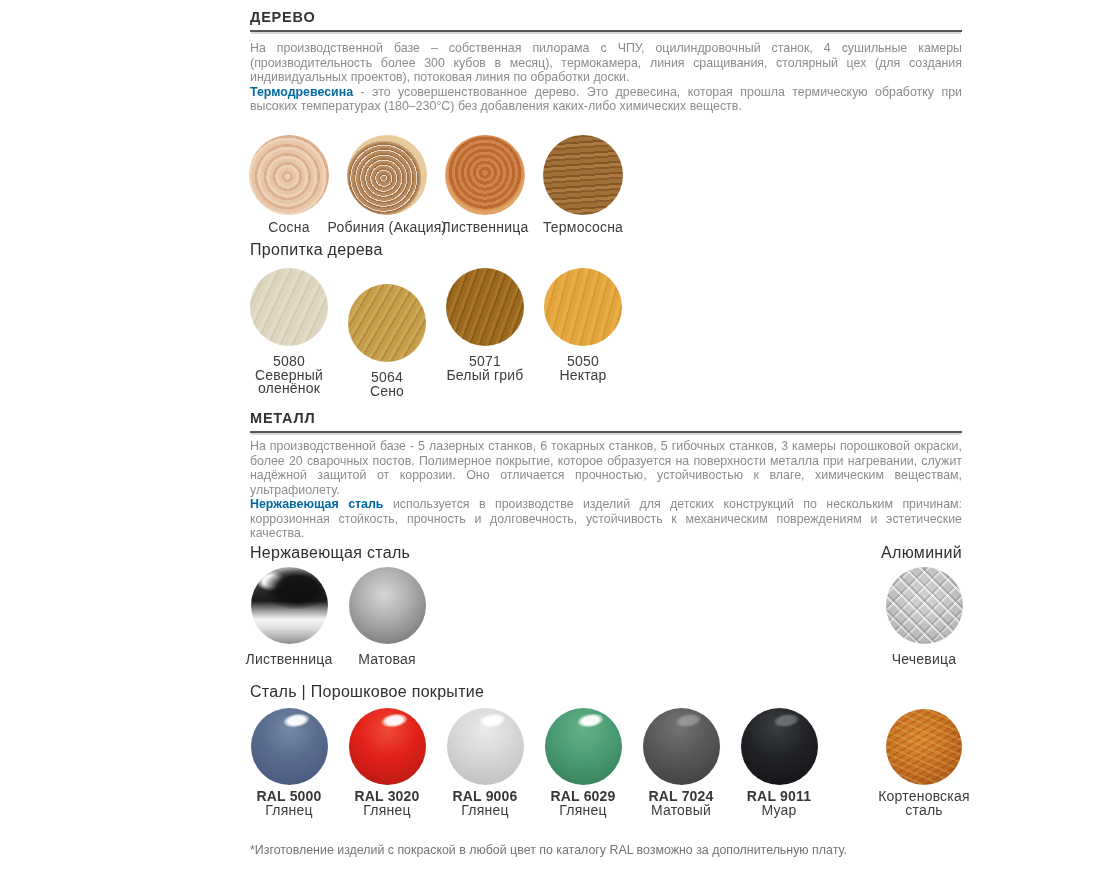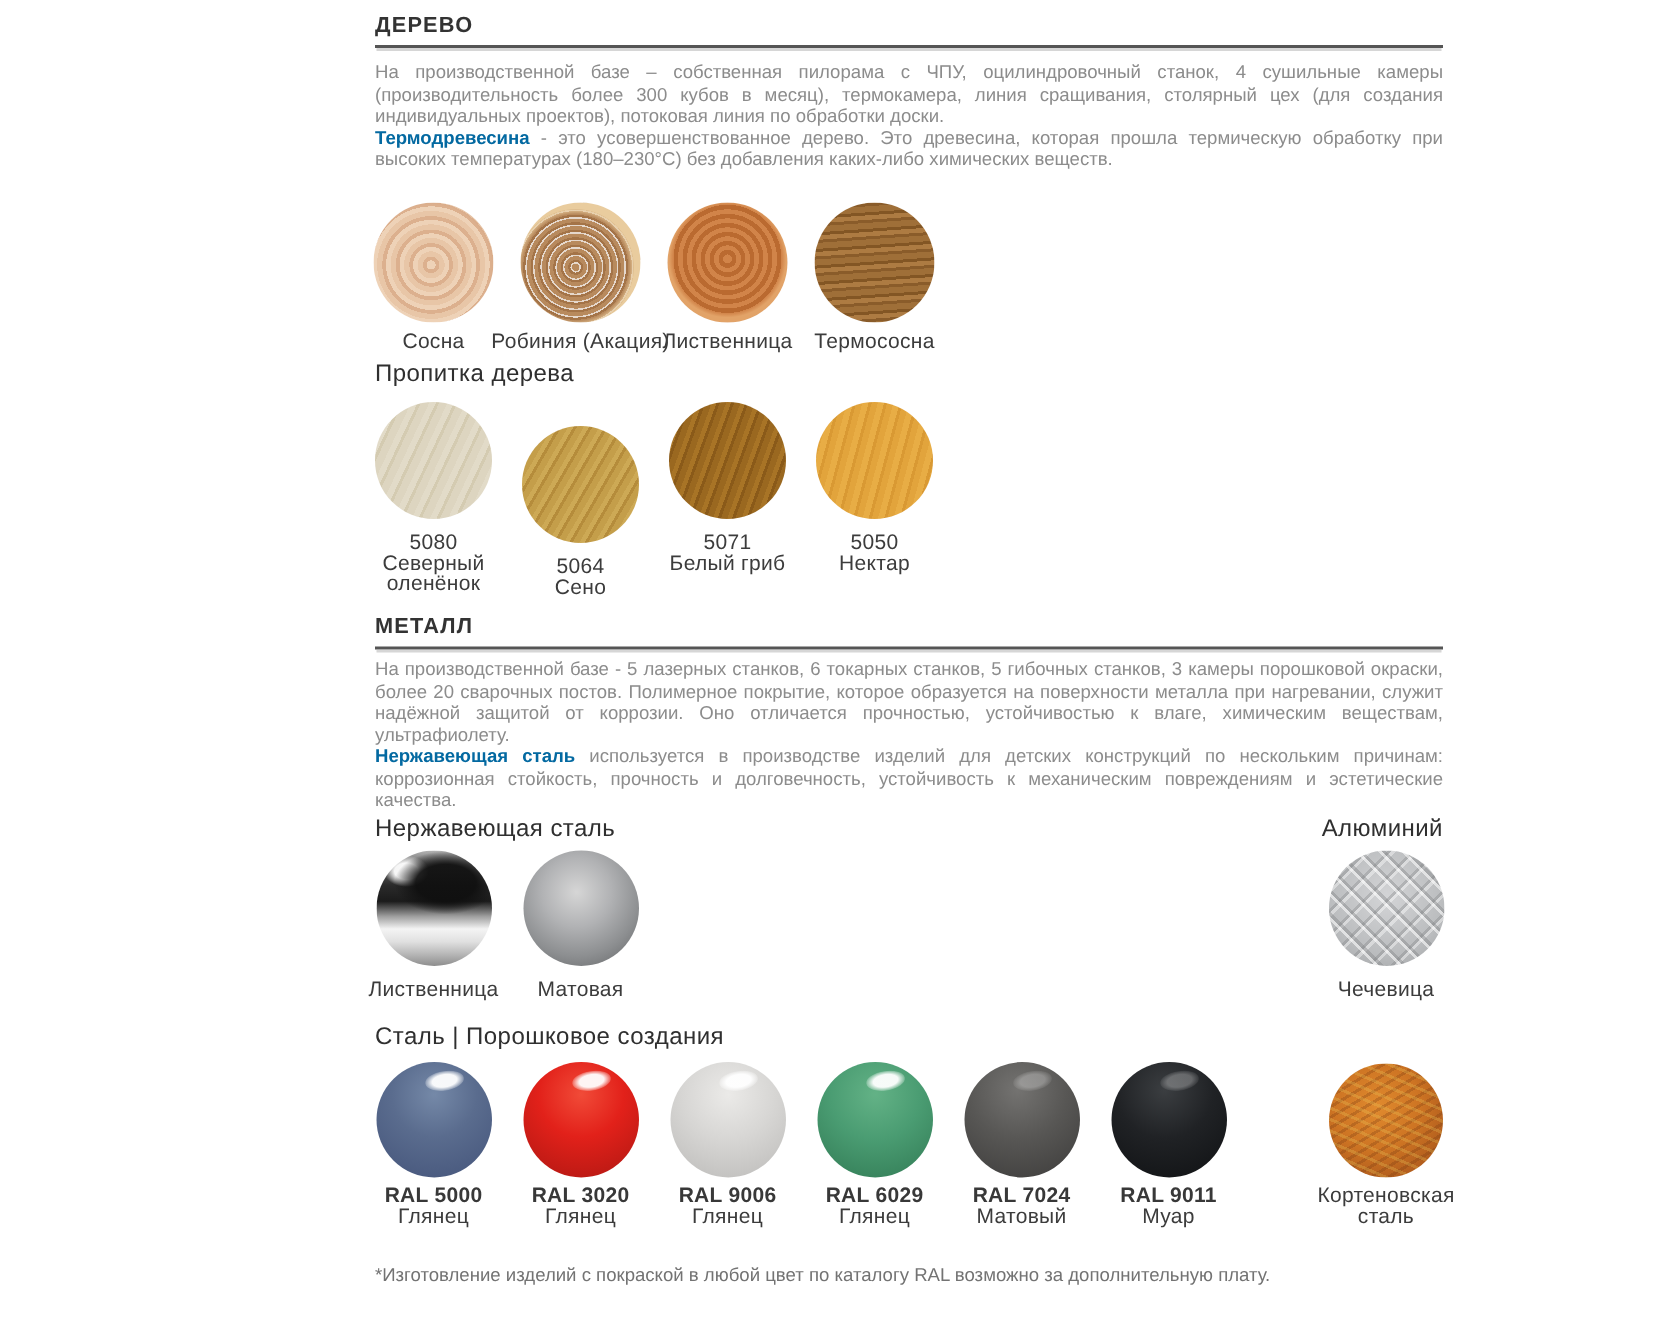--- a/index.html
+++ b/index.html
@@ -182,21 +182,21 @@
   </div>
   <div class="cell row-steel" style="left:864px;top:567px">
     <div class="circle sw-checker"></div>
     <div class="cap">Чечевица</div>
   </div>
   <div class="cell row-steel" style="left:327px;top:567px">
     <div class="circle sw-matte"></div>
     <div class="cap">Матовая</div>
   </div>
 
-  <div class="abs sub-title" style="left:250px;top:684px">Сталь | Порошковое создания</div>
+  <div class="abs sub-title" style="left:250px;top:684px">Сталь | Порошковое покрытие</div>
 
   <div class="cell row-powder" style="left:229px;top:708px">
     <div class="circle glossy sw-ral5000"></div>
     <div class="cap">
       <div class="code">RAL 5000</div>
       <div>Глянец</div>
     </div>
   </div>
   <div class="cell row-powder" style="left:327px;top:708px">
     <div class="circle glossy sw-ral3020"></div>

